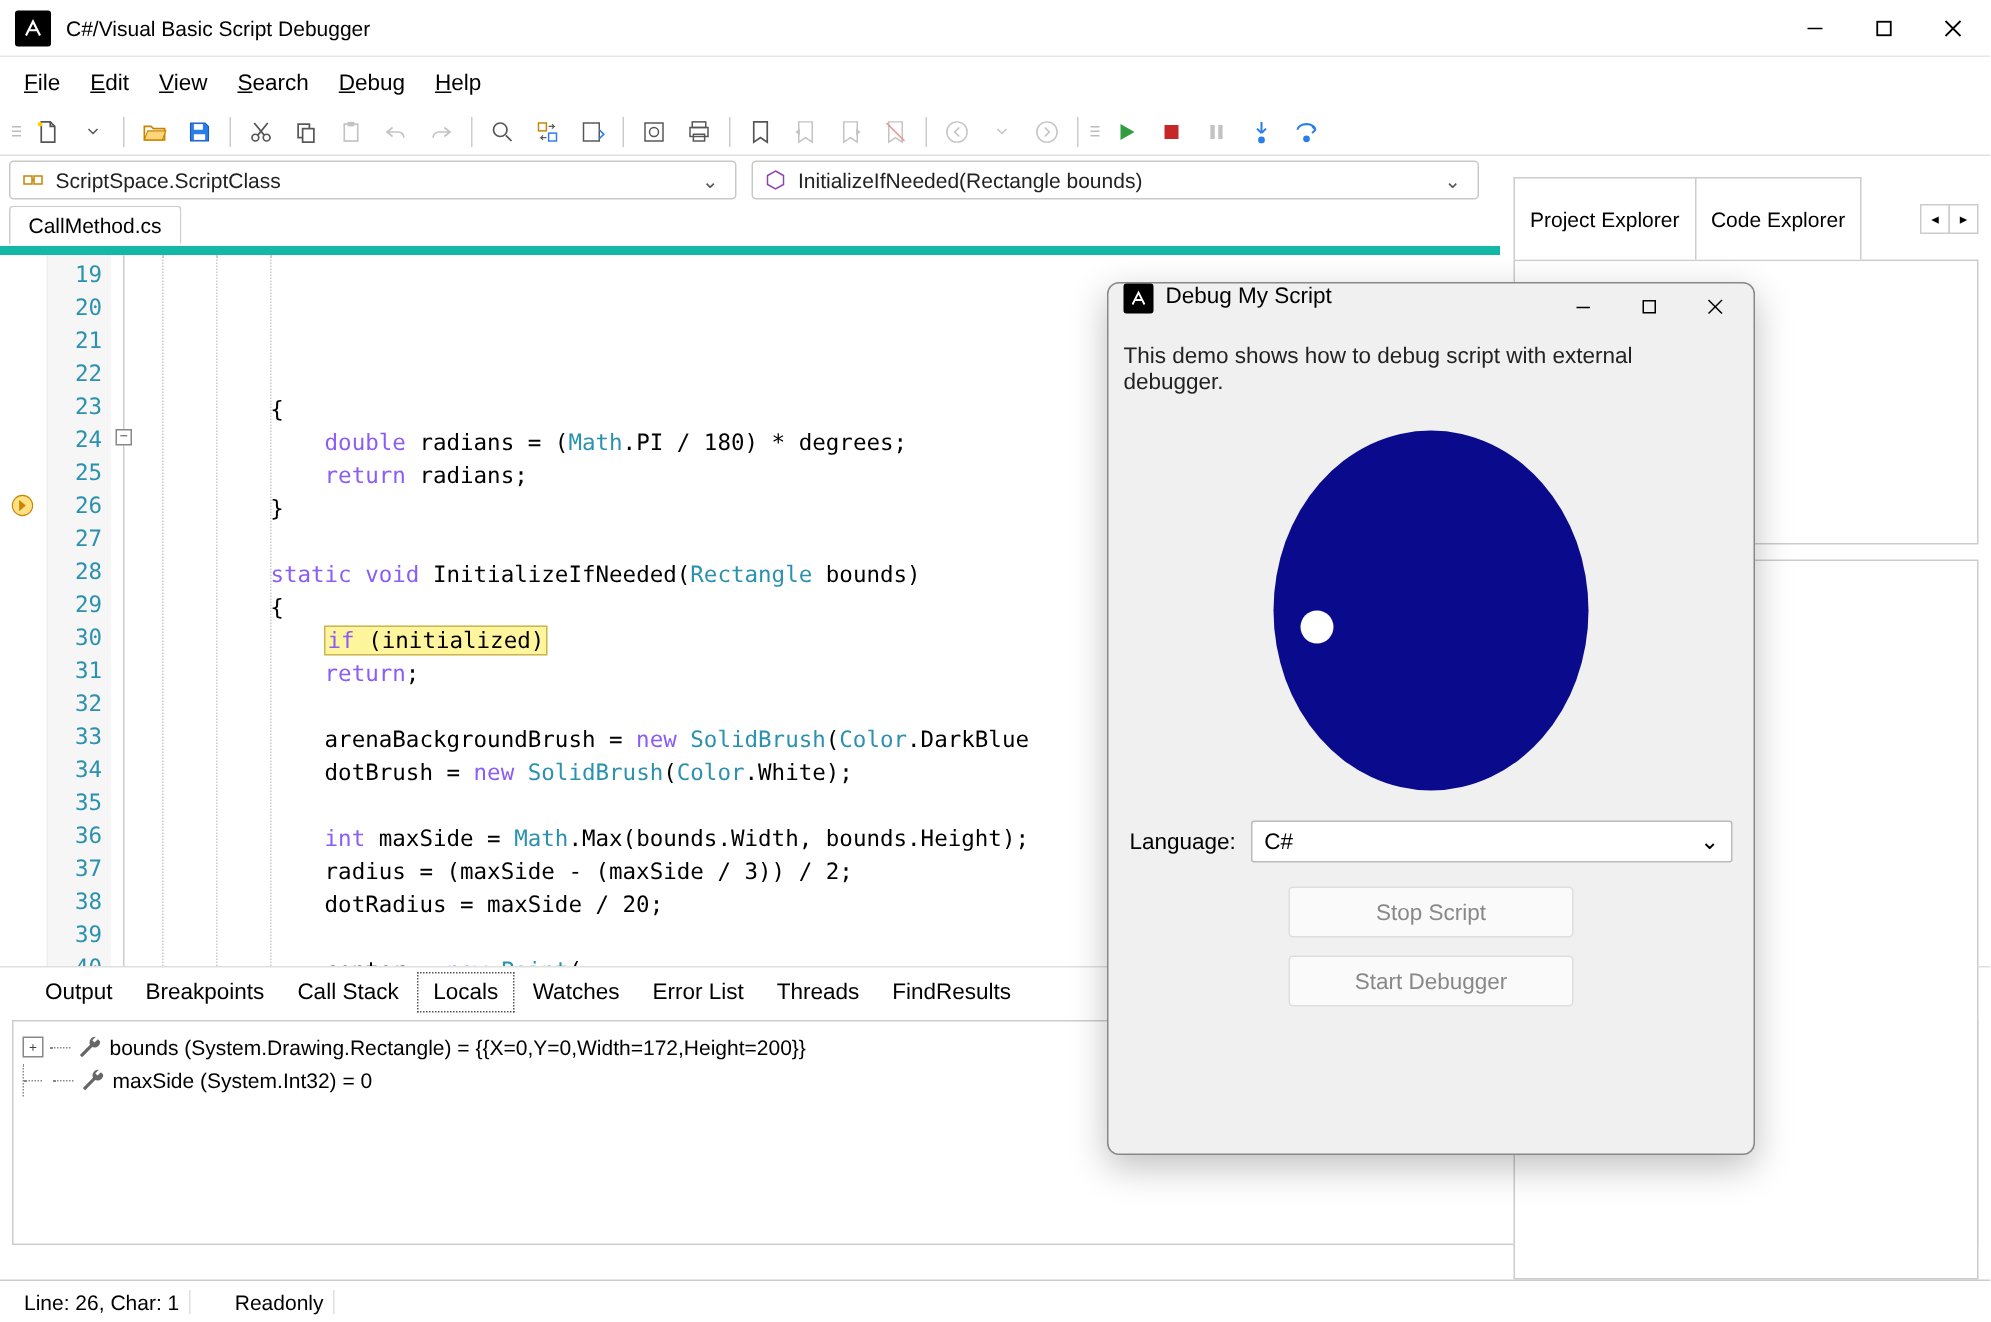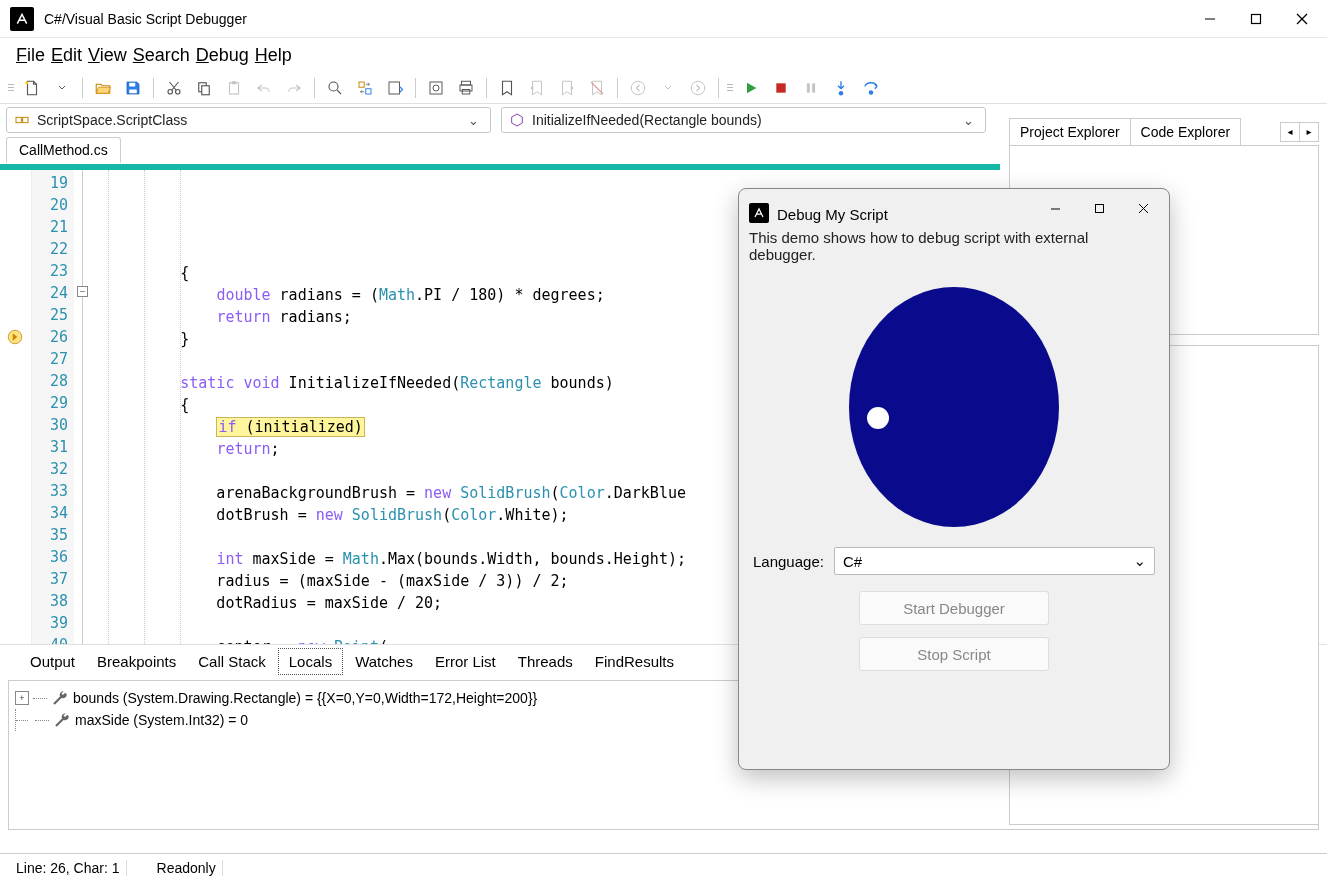--- a/index.html
+++ b/index.html
@@ -6,42 +6,42 @@
 body { font-family: 'Segoe UI', Tahoma, sans-serif; font-size: 13px; background: #fff; overflow: hidden; width: 1327px; height: 881px; position: relative; }
 
 
 .titlebar { height: 38px; display: flex; align-items: center; padding: 0 2px; border-bottom: 1px solid #e8e8e8; }
 .titlebar .app-icon { width: 24px; height: 24px; margin: 0 10px 0 8px; display: flex; align-items: center; justify-content: center; background: #000; color: #fff; border-radius: 2px; }
 .titlebar .title { font-size: 14px; color: #000; }
 .titlebar .spacer { flex: 1; }
 .titlebar .win-btn { width: 46px; height: 38px; display: flex; align-items: center; justify-content: center; color: #000; }
 
 
-.menubar { height: 34px; display: flex; align-items: center; padding: 0 16px; gap: 6px; font-size: 18px; }
+.menubar { height: 34px; display: flex; align-items: center; padding: 0 16px; gap: 20px; font-size: 15px; }
 .menubar .mitem { cursor: default; }
 .menubar .mitem .ul { text-decoration: underline; }
 
 
 .toolbar { height: 32px; display: flex; align-items: center; padding: 0 6px; gap: 2px; border-bottom: 1px solid #e0e0e0; }
 .toolbar .tbtn { width: 28px; height: 26px; display: flex; align-items: center; justify-content: center; border-radius: 3px; }
 .toolbar .sep { width: 1px; height: 20px; background: #ccc; margin: 0 4px; }
 .toolbar .grip { width: 6px; height: 20px; display:flex; flex-direction:column; justify-content:center; gap:2px; margin:0 2px;}
 .toolbar .grip span{height:1px;background:#bbb;}
 
 
 .comborow { height: 32px; display: flex; align-items: center; padding: 2px 6px; gap: 10px; }
 .combo { flex: 1; height: 26px; border: 1px solid #c9c9c9; border-radius: 3px; background: #fff; display: flex; align-items: center; padding: 0 6px; max-width: 485px; }
 .combo .cicon { width: 18px; height: 18px; margin-right: 6px; display:flex;align-items:center;justify-content:center; }
 .combo .ctext { flex: 1; font-size: 14px; color: #222; }
 .combo .cdrop { width: 16px; color: #555; }
 
 
 .rightpanel { position: absolute; right: 8px; top: 118px; width: 310px; }
 .rp-tabs { display: flex; align-items: center; }
-.rp-tab { padding: 5px 10px; font-size: 14px; border: 1px solid #ccc; border-bottom: none; background: #fff; margin-right: -1px; }
+.rp-tab { padding: 19px 10px; font-size: 14px; border: 1px solid #ccc; border-bottom: none; background: #fff; margin-right: -1px; }
 .rp-nav { display:flex; margin-left:auto; }
 .rp-nav .nbtn { width: 20px; height: 20px; border:1px solid #ccc; display:flex;align-items:center;justify-content:center; font-size:10px; margin-left:-1px;}
 .rp-box { border: 1px solid #ccc; height: 190px; background: #fff; }
 .rp-box2 { border: 1px solid #ccc; height: 480px; background: #fff; margin-top: 10px; }
 
 
 .editor-tabs { height: 28px; display: flex; align-items: center; padding-left:6px; }
 .etab { padding: 4px 12px; border: 1px solid #ccc; border-bottom: 1px solid #fff; font-size: 14px; background: #fff; border-radius: 3px 3px 0 0;}
 .editor-wrap { border-top: 6px solid #14b8a6; height: 480px; display: flex; font-family: Consolas, monospace; font-size: 15px; position:relative; overflow:hidden;}
 .margin-col { width: 32px; background: #fff; border-right:1px solid #eee; }
@@ -68,21 +68,21 @@
 .tree-exp { width:14px; height:14px; border:1px solid #888; font-size:9px; line-height:12px; text-align:center; color:#444;}
 .tree-line { width:14px; border-bottom:1px dotted #888; height:1px;}
 .wrench { width:18px; height:18px; }
 
 
 .statusbar { position:absolute; bottom:0; left:0; right:0; height:28px; border-top:1px solid #ccc; display:flex; align-items:center; padding:0 10px; font-size:14px; gap:24px;}
 .statusbar .sitem { padding:0 6px; border-right:1px solid #ddd;}
 
 
 .float-win { position: absolute; left: 738px; top: 188px; width: 432px; height: 582px; background: #f0f0f0; border: 1px solid #888; border-radius: 8px; box-shadow: 0 8px 24px rgba(0,0,0,.25); display:flex; flex-direction:column;}
-.fw-title { height: 34px; display:flex; align-items:flex-end; padding:0 4px 0 10px;}
+.fw-title { height: 34px; display:flex; align-items:flex-start; padding:0 4px 0 10px;}
 .fw-title .app-icon { width:20px;height:20px;background:#000;color:#fff;border-radius:2px;display:flex;align-items:center;justify-content:center;margin-right:8px;}
 .fw-title .t { font-size:15px; }
 .fw-title .spacer{flex:1;}
 .fw-title .wb{width:44px;height:30px;display:flex;align-items:center;justify-content:center;}
 .fw-body { padding: 6px 10px; font-size:15px; color:#222;}
 .fw-canvas { height: 260px; display:flex; align-items:center; justify-content:center; position:relative; margin-top:8px;}
 .big-circle { width:210px; height:240px; background:#0a0b8c; border-radius:50%; position:relative;}
 .small-dot { width:22px; height:22px; background:#fff; border-radius:50%; position:absolute; left:18px; top:120px;}
 .fw-form { padding: 10px 14px; display:flex; align-items:center; gap:10px; font-size:15px;}
 .fw-select { flex:1; height:28px; border:1px solid #bbb; background:#fff; padding:0 8px; display:flex; align-items:center; justify-content:space-between; border-radius:2px;}
@@ -453,15 +453,15 @@
       <div class="small-dot"></div>
     </div>
   </div>
   <div class="fw-form">
     <span>Language:</span>
     <div class="fw-select">
       <span>C#</span>
       <span>⌄</span>
     </div>
   </div>
+  <div class="fw-btn">Stop Script</div>
   <div class="fw-btn">Start Debugger</div>
-  <div class="fw-btn">Stop Script</div>
 </div>
 
 </body></html>

